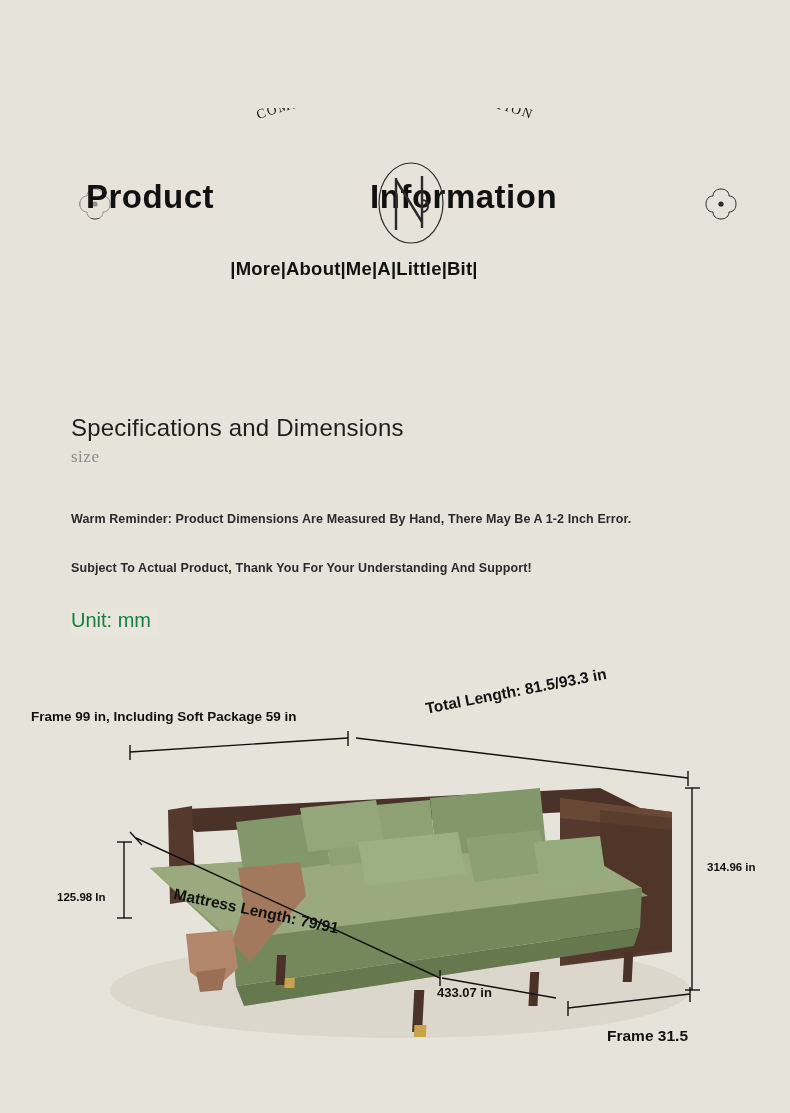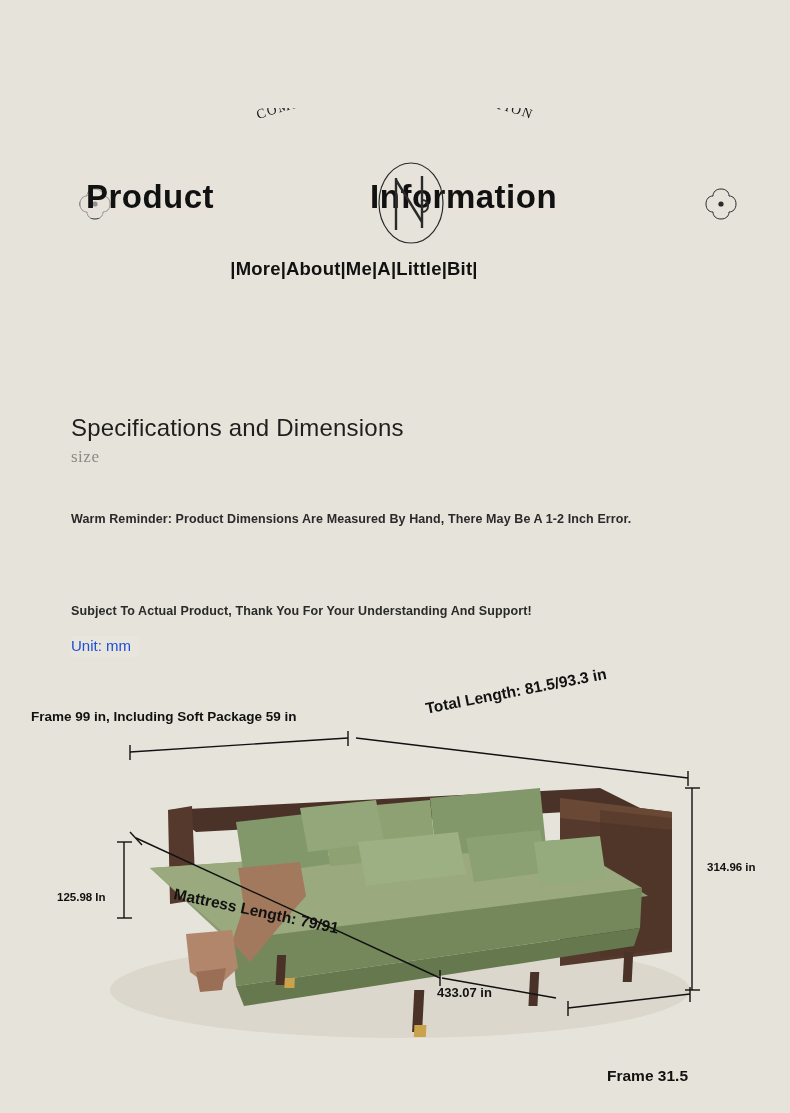--- a/index.html
+++ b/index.html
@@ -119,28 +119,27 @@
     letter-spacing: 0.1px;
   }
   .note2 {
     position: absolute;
     left: 71px;
     top: 561px;
     font-size: 12.5px;
     font-weight: bold;
     color: #2a2a2a;
     letter-spacing: 0.1px;
-    margin-top: 43px;
   }
   .unit {
     position: absolute;
     left: 71px;
-    top: 636px;
-    font-size: 15px;
-    color: #1d4ed8;
+    top: 608px;
+    font-size: 20px;
+    color: #15803d;
     background: rgba(233,230,221,0.6);
     padding: 1px 8px 3px 0;
   }
 
   
   .photo-area {
     position: absolute;
     left: 0;
     top: 690px;
     width: 790px;
@@ -160,21 +159,21 @@
     left: 424px; top: 700px; font-size: 15.5px;
     transform: rotate(-11deg); transform-origin: left top;
   }
   .dim-right { left: 707px; top: 861px; font-size: 11.5px; }
   .dim-left { left: 57px; top: 891px; font-size: 11.5px; }
   .dim-mattress {
     left: 176px; top: 885px; font-size: 15.5px;
     transform: rotate(12deg); transform-origin: left top;
   }
   .dim-bottom-center { left: 437px; top: 985px; font-size: 13px; }
-  .dim-frame-bottom { left: 607px; top: 1027px; font-size: 15.5px; margin-top: 40px; }
+  .dim-frame-bottom { left: 607px; top: 1027px; font-size: 15.5px; }
 </style>
 </head>
 <body>
 
 <div class="page">
 
   <div class="arc-text">
     <svg width="420" height="60" viewBox="0 0 420 60">
       <defs>
         <path id="arcpath" d="M 8,56 A 210,92 0 0 1 412,56" fill="none"></path>

